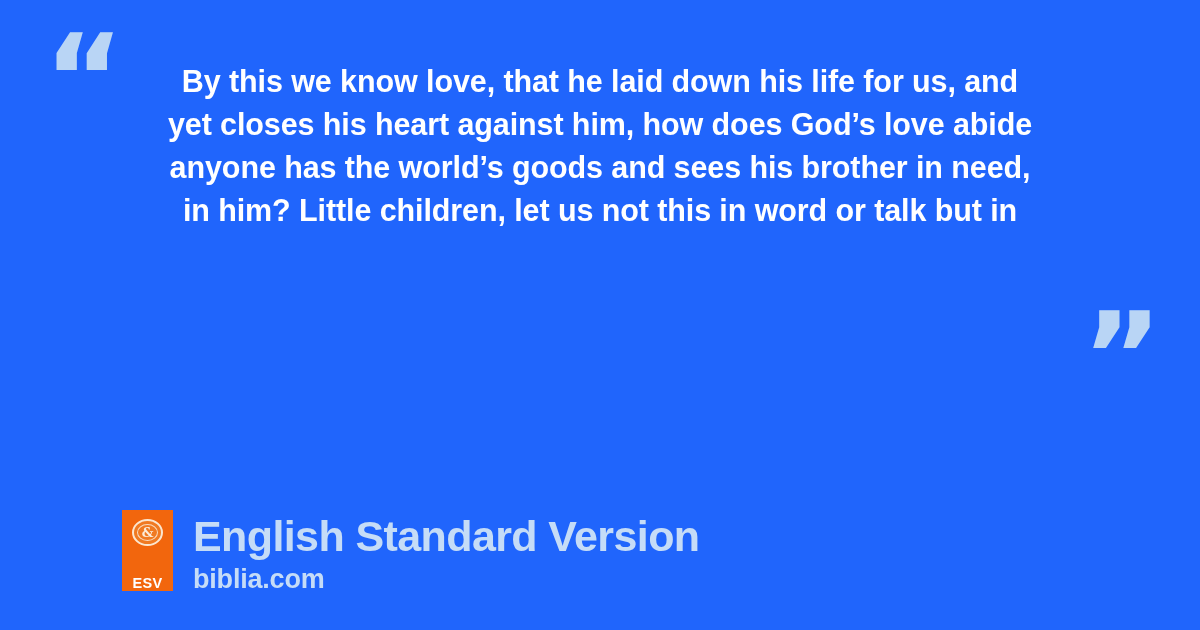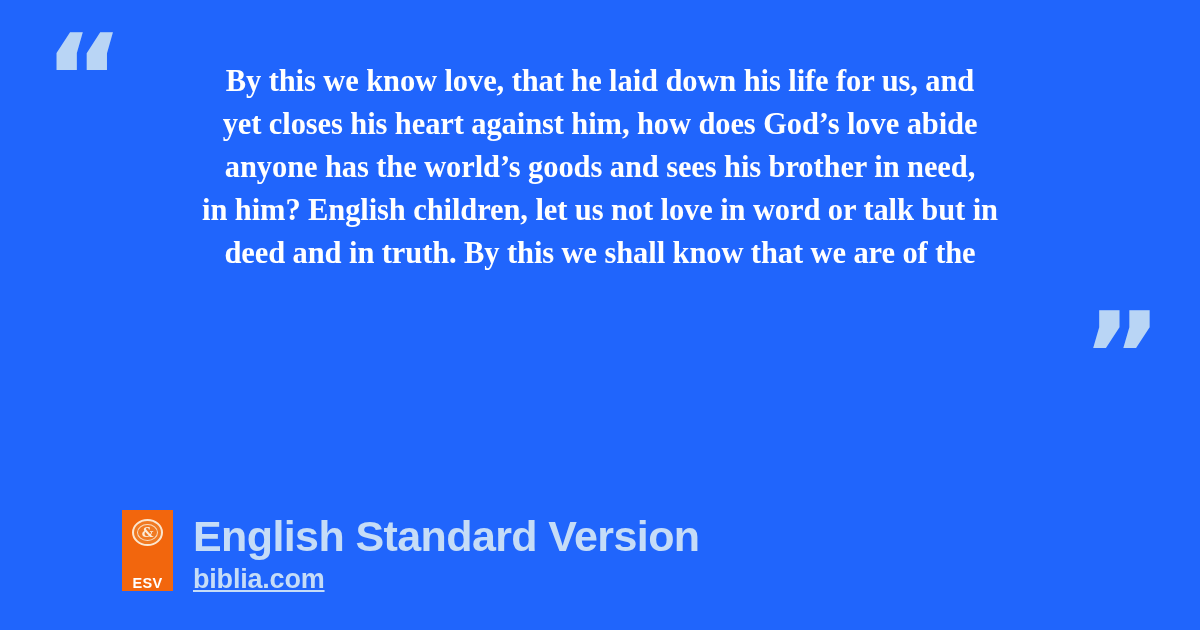--- a/index.html
+++ b/index.html
@@ -51,21 +51,20 @@
     color: #ffffff;
     font-weight: 700;
     font-size: 30.5px;
     line-height: 43px;
     letter-spacing: -0.1px;
     font-family: "Liberation Sans", sans-serif;
   }
   #quote-body .ln {
     display: block;
     white-space: nowrap;
-    font-family: Liberation Serif, serif;
   }
 
   
   #footer {
     position: absolute;
     left: 122px;
     top: 510px;
     display: flex;
     align-items: flex-start;
   }
@@ -138,36 +137,34 @@
   }
   #site-url {
     color: #c5dcf7;
     font-size: 27px;
     font-weight: 700;
     line-height: 30px;
     margin-top: 3px;
     letter-spacing: -0.2px;
     white-space: nowrap;
     font-family: "Liberation Sans", sans-serif;
-    text-decoration: underline;
   }
 </style>
 </head>
 <body>
 
 <div id="card">
 
   <div class="quote-mark" id="quote-open">“</div>
 
   <div id="quote-body">
     <span class="ln">By this we know love, that he laid down his life for us, and</span>
     <span class="ln">yet closes his heart against him, how does God’s love abide</span>
     <span class="ln">anyone has the world’s goods and sees his brother in need,</span>
-    <span class="ln">in him? English children, let us not love in word or talk but in</span>
-    <span class="ln">deed and in truth. By this we shall know that we are of the</span>
+    <span class="ln">in him? Little children, let us not this in word or talk but in</span>
   </div>
 
   <div class="quote-mark" id="quote-close">”</div>
 
   <div id="footer">
 
     <div id="esv-logo">
       <div id="esv-seal">
         <span id="esv-seal-monogram">&amp;</span>
       </div>

